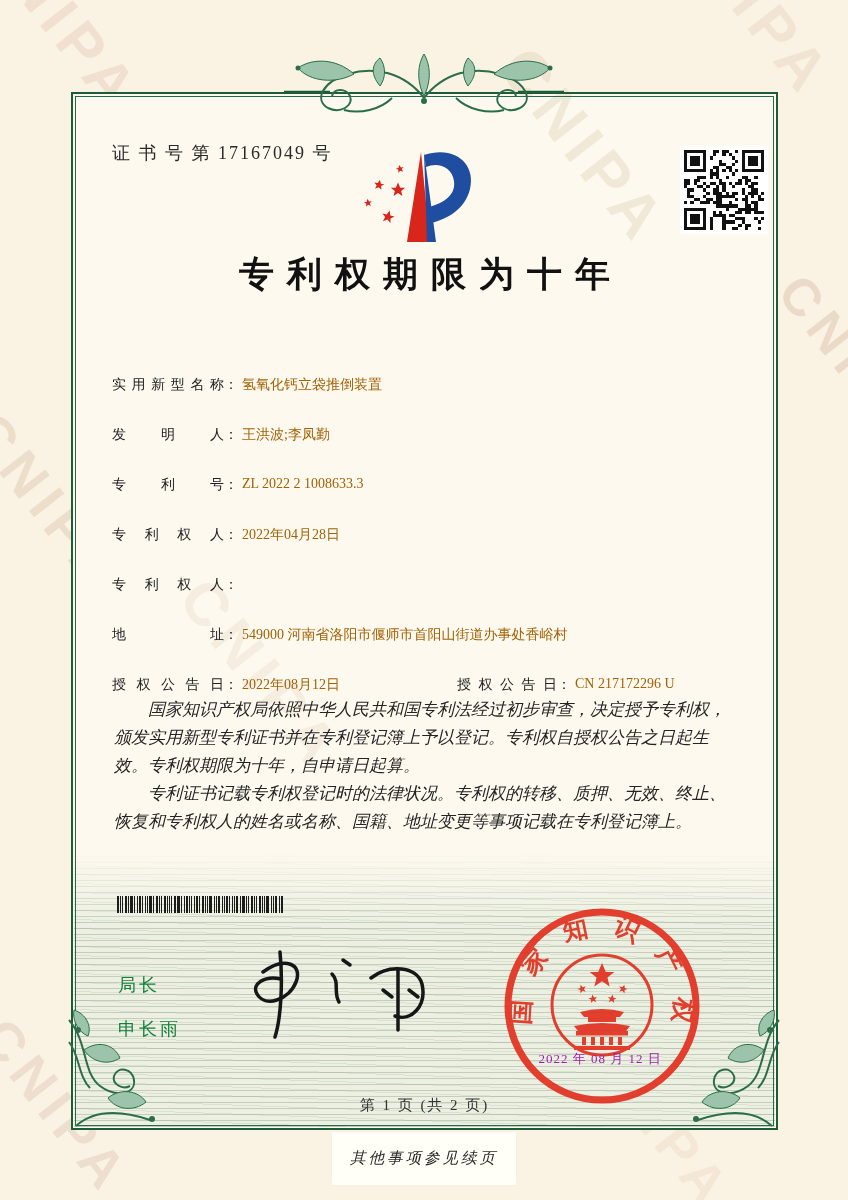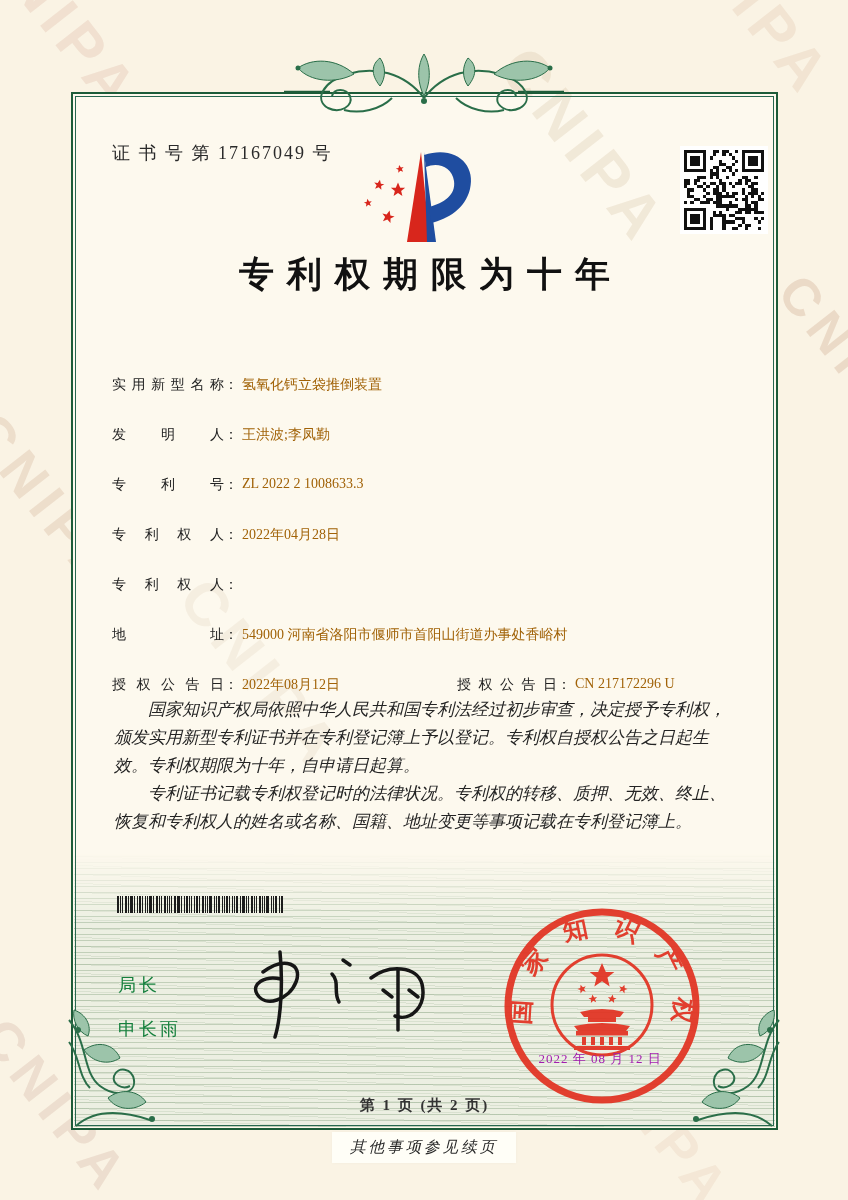--- a/index.html
+++ b/index.html
@@ -50,23 +50,23 @@
   
   .paras{left:114px;top:696px;width:624px;font-size:17px;line-height:28px;font-style:italic;color:#242424;}
   .paras p{margin:0;text-indent:2em;}
 
   
   .officer{left:118px;top:973px;font-family:"Liberation Sans","DejaVu Sans",sans-serif;
            font-size:18px;color:#15803d;letter-spacing:3px;}
   .officer div{margin-bottom:20px;}
   .seal-date{left:500px;top:1050px;width:200px;text-align:center;font-size:13px;
              letter-spacing:1px;color:#a21caf;z-index:6;}
-  .page-num{left:71px;top:1096px;width:707px;text-align:center;font-size:15px;letter-spacing:2px;color:#333;font-weight:bold;}
+  .page-num{left:71px;top:1096px;width:707px;text-align:center;font-size:15px;letter-spacing:2px;color:#333;}
   .cont-note{left:0;top:1132px;width:848px;text-align:center;}
-  .cont-note span{display:inline-block;background:#fffef7;padding:5px 18px;font-size:15.5px;
+  .cont-note span{display:inline-block;background:#fffef7;padding:16px 18px;font-size:15.5px;
                   font-style:italic;letter-spacing:3px;color:#2a2a2a;box-shadow:0 0 4px rgba(0,0,0,.03);}
   .z5{z-index:5}
 </style>
 </head>
 <body>
 
 <div class="page">
 
   <span class="wm abs" style="left:-52px;top:-18px;font-size:60px;color:rgba(206,152,132,.20)">CNIPA</span>
   <span class="wm abs" style="left:640px;top:-34px;font-size:60px;color:rgba(210,172,140,.20)">CNIPA</span>

